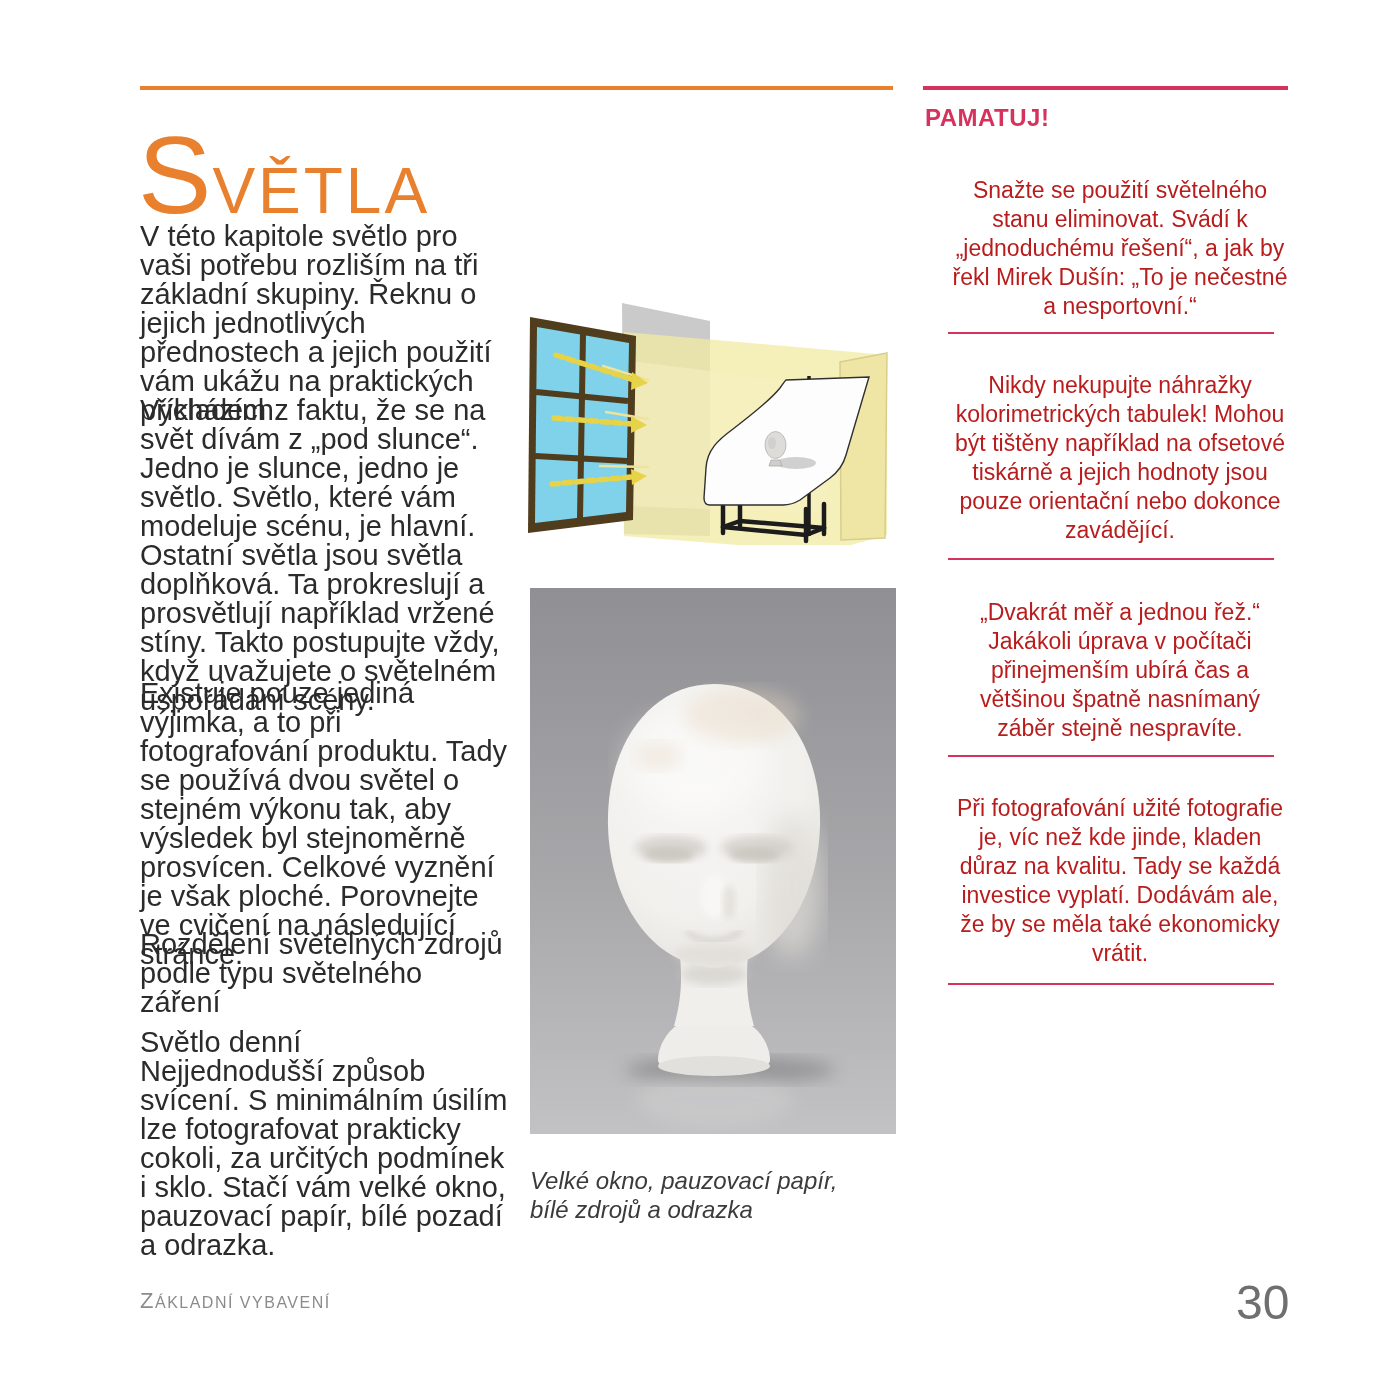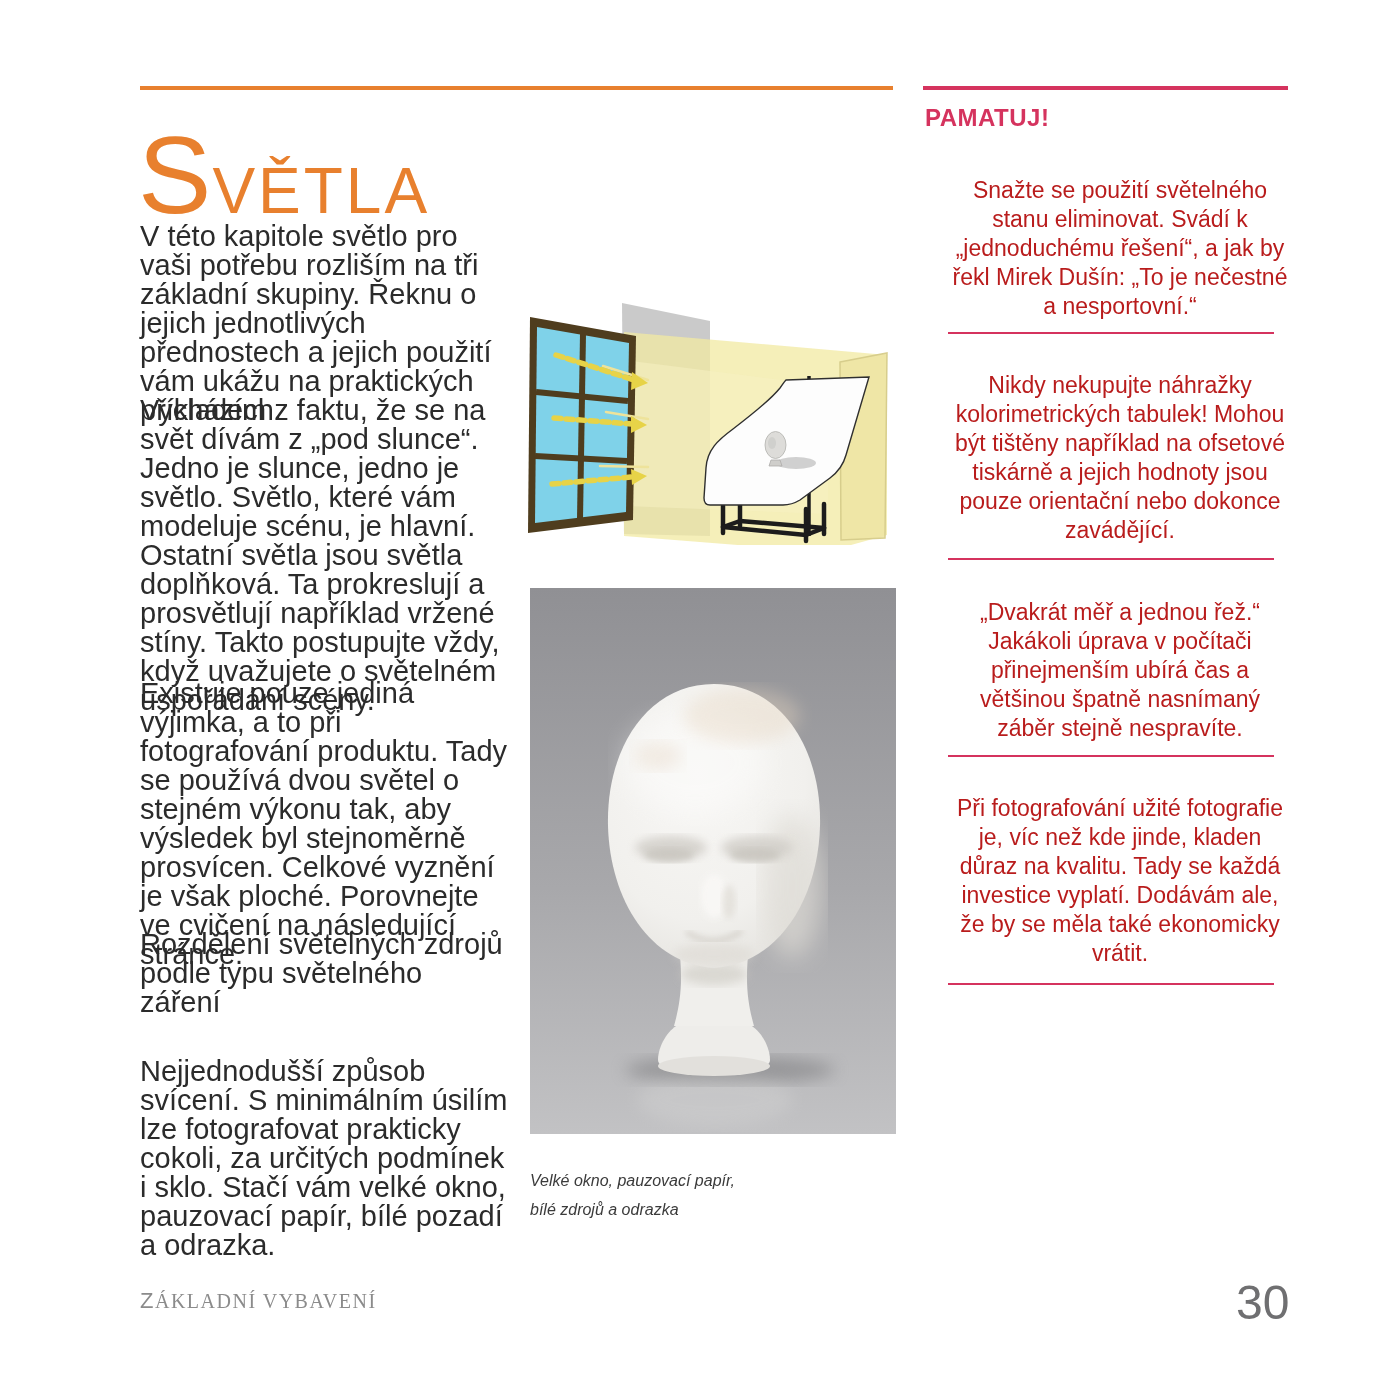--- a/index.html
+++ b/index.html
@@ -19,41 +19,42 @@
   .title .rest{font-size:64px;letter-spacing:3px;}
   
   .body-text{left:140px;width:368px;font-size:29px;line-height:29px;color:#2b2b2b;}
   .bold{font-weight:normal;}
   
   .sidebar-header{left:925px;top:106px;font-size:24px;font-weight:bold;color:#d5335e;letter-spacing:0.5px;line-height:1;}
   .note{left:950px;width:340px;font-size:23px;line-height:29px;color:#b91c1c;text-align:center;}
   
   .illustration{left:528px;top:300px;width:360px;height:245px;}
   .photo{left:530px;top:588px;width:366px;height:546px;}
-  .caption{left:530px;width:380px;font-size:16px;line-height:29px;font-style:italic;color:#3b3b3b;}
+  .caption{left:530px;width:380px;font-size:24px;line-height:29px;font-style:italic;color:#3b3b3b;}
   
   .footer-label{left:140px;top:1290px;color:#8b8b8b;letter-spacing:1.5px;line-height:1;white-space:nowrap;}
   .footer-label .big{font-size:22px;}
-  .footer-label .rest{font-size:20px;font-family:Liberation Serif, serif;}
+  .footer-label .rest{font-size:16px;}
   .page-number{left:1236px;top:1279px;font-size:48px;color:#6f6f71;line-height:1;}
 </style>
 </head>
 <body>
 
 <div class="page">
 
   <div class="abs rule-orange"></div>
   <div class="abs rule-pink-top"></div>
 
   <div class="abs title"><span class="big">S</span><span class="rest">VĚTLA</span></div>
 
   <div class="abs body-text" style="top:222px">V této kapitole světlo pro vaši potřebu rozliším na tři základní skupiny. Řeknu o jejich jednotlivých přednostech a jejich použití vám ukážu na praktických příkladech.</div>
   <div class="abs body-text" style="top:396px">Vycházím z faktu, že se na svět dívám z „pod slunce“. Jedno je slunce, jedno je světlo. Světlo, které vám modeluje scénu, je hlavní. Ostatní světla jsou světla doplňková. Ta prokreslují a prosvětlují například vržené stíny. Takto postupujte vždy, když uvažujete o světelném uspořádání scény.</div>
   <div class="abs body-text" style="top:679px">Existuje pouze jediná výjimka, a to při fotografování produktu. Tady se používá dvou světel o stejném výkonu tak, aby výsledek byl stejnoměrně prosvícen. Celkové vyznění je však ploché. Porovnejte ve cvičení na následující stránce.</div>
   <div class="abs body-text bold" style="top:930px">Rozdělení světelných zdrojů podle typu světelného záření</div>
+  <div class="abs body-text bold" style="top:1028px">Světlo denní</div>
   <div class="abs body-text" style="top:1057px">Nejjednodušší způsob svícení. S minimálním úsilím lze fotografovat prakticky cokoli, za určitých podmínek i sklo. Stačí vám velké okno, pauzovací papír, bílé pozadí a odrazka.</div>
 
   <svg class="abs illustration" viewBox="0 0 360 245">
 
     <polygon points="94,3 182,21 182,236 96,234" fill="#a6a6a6" opacity="0.6"></polygon>
 
     <polygon points="96,32 359,55 359,235 298,252 96,236" fill="#f2e9a2" opacity="0.75"></polygon>
     <polygon points="96,60 300,86 300,214 96,206" fill="#f7f1c4" opacity="0.5"></polygon>
 
     <polygon points="312,62 359,53 357,238 313,240" fill="#efe6a6" stroke="#d6cc8a" stroke-width="1.5" opacity="0.95"></polygon>

